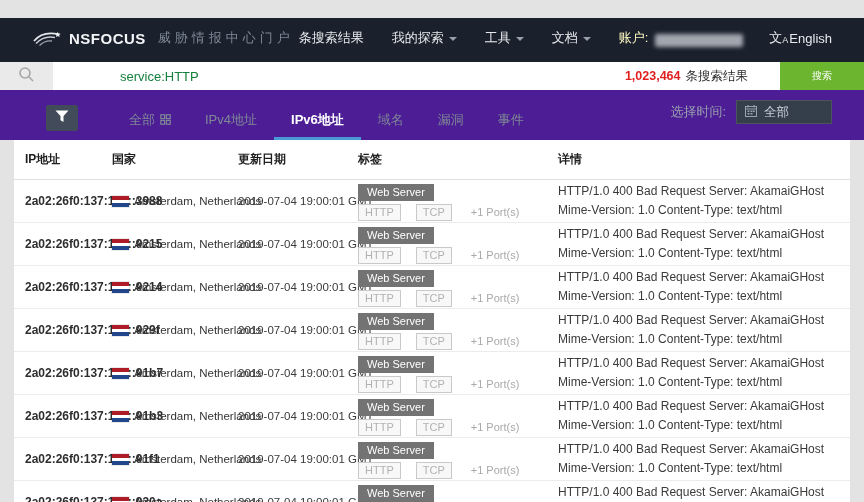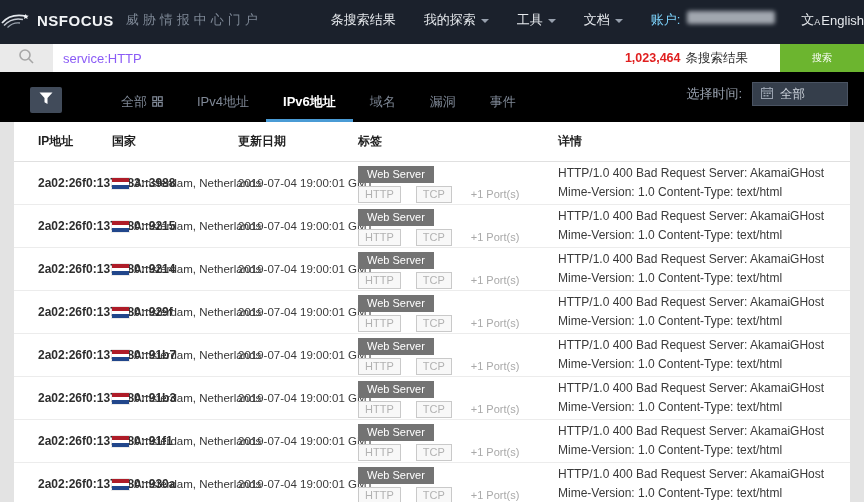--- a/index.html
+++ b/index.html
@@ -1,61 +1,61 @@
 <!DOCTYPE html>
 <html><head>
 <meta charset="utf-8">
 <style>
   * { margin:0; padding:0; box-sizing:border-box; }
   html,body { width:864px; height:502px; overflow:hidden;
     font-family:"Liberation Sans", sans-serif; background:#e3e3e3; }
 
   
   .top-section { background:#1b212c; }
-  .topbar { height:40px; display:flex; align-items:center; padding:0 0; }
+  .topbar { height:40px; display:flex; align-items:center; padding:0 32px;margin-top:18px; }
   .brand { display:flex; align-items:center; }
   .logo-icon { margin-right:7px; display:inline-flex; }
   .brand-name { color:#f2f4f6; font-size:15px; font-weight:bold; letter-spacing:.5px; }
   .brand-suffix { color:#7d8795; font-size:13px; letter-spacing:4px; margin-left:12px; }
   .topnav { margin-left:auto; display:flex; align-items:center; gap:28px; }
   .nav-item { color:#e6e9ed; font-size:13px; display:flex; align-items:center; gap:5px; cursor:pointer; white-space:nowrap; }
   .caret { width:0; height:0; border-left:4px solid transparent; border-right:4px solid transparent; border-top:4px solid #97a0ad; margin-top:2px; }
-  .account { display:flex; align-items:flex-start; gap:7px; margin-left:28px; color:#7dd3fc; font-size:13px; }
+  .account { display:flex; align-items:flex-end; gap:7px; margin-left:28px; color:#fef9c3; font-size:13px; }
   .blur-block { display:inline-block; width:88px; height:13px; background:#b9bfc7; border-radius:2px; filter:blur(2px); opacity:.85; }
   .lang { display:flex; align-items:center; margin-left:26px; color:#e6e9ed; font-size:13px; cursor:pointer; }
   .lang-cjk { font-size:13px; } .lang-latin { font-size:9px; vertical-align:sub; margin:4px 1px 0 0; }
 
   
   .searchrow { height:28px; margin-top:4px; display:flex; align-items:stretch; }
   .search-icon-cell { width:53px; background:#eaeaea; display:flex; align-items:center; justify-content:center; }
   .search-input-wrap { flex:1; background:#fff; display:flex; align-items:center; }
-  .search-input { width:100%; height:100%; border:none; outline:none; padding-left:10px; font-size:13px; color:#8b5cf6; font-family:"Liberation Sans", sans-serif; }
+  .search-input { width:100%; height:100%; border:none; outline:none; padding-left:26px; font-size:13px; color:#15803d; font-family:"Liberation Sans", sans-serif;margin-left:41px; }
   .result-count { background:#fff; display:flex; align-items:center; padding-right:32px; font-size:12.5px; color:#2b2b2b; white-space:nowrap; }
   .result-count .red { color:#e01f1f; font-weight:bold; margin-right:5px; }
   .search-btn { width:84px; border:none; background:#6cb52f; color:#fff; font-size:10px; cursor:pointer; font-family:"Liberation Sans", sans-serif; }
 
   
-  .filterbar { height:50px; background:#000000; display:flex; align-items:flex-end; padding:0 16px;gap:8px; }
+  .filterbar { height:50px; background:#4c1d95; display:flex; align-items:flex-end; padding:0 32px; }
   .funnel-btn { width:32px; height:26px; background:#414b5a; border:none; border-radius:2px; display:flex; align-items:center; justify-content:center; margin:0 0 9px 14px; cursor:pointer; }
   .tabs { display:flex; margin-left:34px; }
   .tab { padding:0 17px 11px; font-size:13px; color:#7f8896; cursor:pointer; display:flex; align-items:center; gap:5px; white-space:nowrap; }
   .tab.active { color:#fff; font-weight:bold; padding-bottom:8px; border-bottom:3px solid #4a9bd5; }
   .grid-icon rect { fill:none; stroke:#7f8896; stroke-width:1.2; }
   .time-select { margin-left:auto; display:flex; align-items:center; margin-bottom:16px; }
   .time-label { font-size:13px; color:#99a2af; margin-right:10px; }
   .time-input { width:96px; height:24px; background:#353e4b; border:1px solid #4a5362; display:flex; align-items:center; gap:7px; padding:0 8px; cursor:pointer; }
   .time-input span { font-size:12.5px; color:#ccd2da; }
 
   
   .content { height:380px; background:#e3e3e3; padding:0 14px; overflow:hidden; }
   .card { background:#fff; height:100%; }
   .thead { display:flex; align-items:center; height:40px; border-bottom:1px solid #e0e0e0; }
   .thead > div { font-size:12px; font-weight:bold; color:#1f1f1f; }
   .trow { display:flex; align-items:center; height:43px; border-bottom:1px solid #ececec; background:#fff; }
-  .c-ip { width:98px; padding-left:24px; font-size:12px; font-weight:bold; color:#2e2e2e; white-space:nowrap; }
+  .c-ip { width:98px; padding-left:11px; font-size:12px; font-weight:bold; color:#2e2e2e; white-space:nowrap; }
   .c-country { width:126px; display:flex; align-items:center; gap:5px; font-size:11.5px; color:#333; white-space:nowrap; }
   .flag { width:17px; height:11px; flex:0 0 17px; background:linear-gradient(to bottom,#ae1c28 0 33%,#fff 33% 66%,#21468b 66% 100%); box-shadow:0 0 0 1px rgba(0,0,0,.08); }
   .c-date { width:120px; font-size:11.5px; color:#3a3a3a; white-space:nowrap; }
   .c-tags { width:200px; }
   .tag-dark { display:inline-block; background:#737373; color:#fff; font-size:11px; padding:2px 9px 3px; }
   .tag-row2 { margin-top:3px; display:flex; align-items:center;gap:12px; }
   .tag-outline { display:inline-block; border:1px solid #c9c9c9; background:#f8f8f8; color:#b2b2b2; font-size:11px; padding:1px 6px 2px; margin-right:3px; }
   .ports-more { color:#a9a9a9; font-size:11px; margin-left:4px; }
   .c-detail { flex:1; padding-right:12px; font-size:12px; color:#3a3a3a; line-height:1.55; }
 </style>

